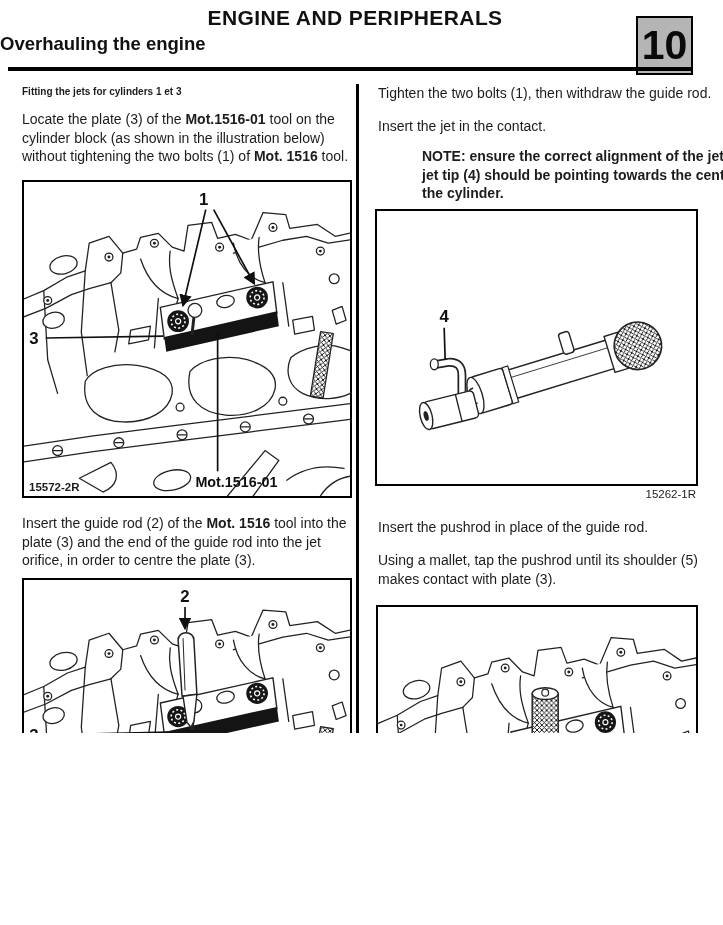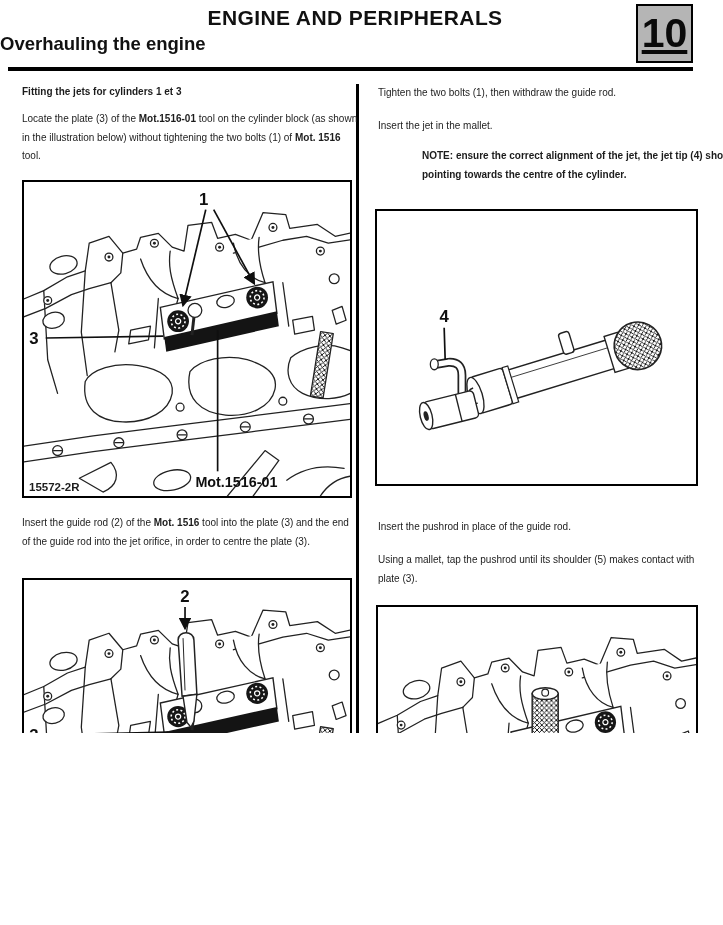--- a/index.html
+++ b/index.html
@@ -2,27 +2,27 @@
 <html><head>
 <meta charset="utf-8">
 <style>
   html,body{margin:0;padding:0;background:#fff;}
   .page{position:relative;width:723px;height:733px;background:#fff;overflow:hidden;
         font-family:"Liberation Sans",sans-serif;color:#1c1c1c;}
   .abs{position:absolute;margin:0;}
   
   .title{left:0;top:6px;width:710px;text-align:center;font-size:21px;font-weight:bold;letter-spacing:.4px;color:#111;}
   .subtitle{left:0;top:33px;width:710px;text-align:left;font-size:18.5px;font-weight:bold;color:#111;}
-  .badge{left:636px;top:4px;width:57px;height:59px;border:2.5px solid #000;box-sizing:border-box;
-         display:flex;align-items:center;justify-content:center;font-size:41px;font-weight:bold;color:#0a0a0a;text-decoration:underline;}
+  .badge{left:636px;top:16px;width:57px;height:59px;border:2.5px solid #000;box-sizing:border-box;
+         display:flex;align-items:center;justify-content:center;font-size:41px;font-weight:bold;color:#0a0a0a;}
   .hrule{left:8px;top:67px;width:685px;height:4px;background:#000;}
   .vdivider{left:356px;top:84px;width:3px;height:841px;background:#000;}
   
   .h3{font-size:10px;font-weight:bold;}
-  p.body{font-size:10px;line-height:18.5px;}
+  p.body{font-size:14px;line-height:18.5px;}
   b{font-weight:bold;}
   .w-l{width:336px;}
   .w-r{width:338px;}
   
   figure.fig{border:2px solid #000;box-sizing:border-box;background:#fff;}
   .figref{position:absolute;left:5px;bottom:3px;font-size:11.5px;color:#1c1c1c;font-weight:bold;}
   .figref-out{font-size:11.5px;color:#1c1c1c;text-align:right;}
   svg text{font-family:"Liberation Sans",sans-serif;font-weight:bold;fill:#0f0f0f;}
   svg text.callout{font-size:17px;}
   svg text.toollbl{font-size:14.5px;}
@@ -160,21 +160,21 @@
         <line x1="163" y1="28" x2="163" y2="50" marker-end="url(#arr)"></line>
         <line x1="22" y1="160" x2="146" y2="157"></line>
       </g>
       <text class="callout" x="163" y="23" text-anchor="middle">2</text>
       <text class="callout" x="10" y="166" text-anchor="middle">3</text>
     </svg>
     <span class="figref">18438-1R</span>
   </figure>
 
   <p class="abs body w-r" style="left:378px;top:84px;">Tighten the two bolts (1), then withdraw the guide rod.</p>
-  <p class="abs body w-r" style="left:378px;top:117px;">Insert the jet in the mallet.</p>
+  <p class="abs body w-r" style="left:378px;top:117px;">Insert the jet in the contact.</p>
   <p class="abs body w-r" style="left:378px;top:147px;font-weight:bold;margin-left:44px;">NOTE: ensure the correct alignment of the jet, the jet tip (4) should be pointing towards the centre of the cylinder.</p>
 
   <figure class="abs fig" style="left:375px;top:209px;width:323px;height:277px;">
     <svg width="319" height="273" viewBox="0 0 323 276" preserveAspectRatio="none">
       <g transform="translate(180,162) rotate(-17)">
         <rect x="-50" y="-15" width="120" height="30" rx="4" fill="#fff" stroke="#222" stroke-width="1.5"></rect>
         <line x1="-50" y1="-7" x2="70" y2="-7" stroke="#222" stroke-width="0.8"></line>
         <rect x="-84" y="-19" width="34" height="38" rx="3" fill="#fff" stroke="#222" stroke-width="1.5"></rect>
         <rect x="-50" y="-19" width="6" height="38" fill="#fff" stroke="#222" stroke-width="1.2"></rect>
         <ellipse cx="-84" cy="0" rx="7" ry="19" fill="#fff" stroke="#222" stroke-width="1.4"></ellipse>
@@ -191,20 +191,21 @@
           <rect x="-26" y="-14" width="52" height="28" rx="4" fill="#fff" stroke="#222" stroke-width="1.4"></rect>
           <ellipse cx="-26" cy="0" rx="6" ry="14" fill="#fff" stroke="#222" stroke-width="1.4"></ellipse>
           <ellipse cx="-26" cy="0" rx="2.4" ry="5" fill="#222"></ellipse>
           <line x1="8" y1="-14" x2="8" y2="14" stroke="#222" stroke-width="1.4"></line>
         </g>
       </g>
       <line x1="68" y1="118" x2="69" y2="150" stroke="#0f0f0f" stroke-width="1.7"></line>
       <text class="callout" x="68" y="112" text-anchor="middle">4</text>
     </svg>
   </figure>
+  <div class="abs figref-out" style="left:375px;top:488px;width:321px;">15262-1R</div>
 
   <p class="abs body w-r" style="left:378px;top:518px;">Insert the pushrod in place of the guide rod.</p>
   <p class="abs body w-r" style="left:378px;top:551px;">Using a mallet, tap the pushrod until its shoulder (5) makes contact with plate (3).</p>
 
   <figure class="abs fig" style="left:376px;top:605px;width:322px;height:317px;">
     <svg width="318" height="313" viewBox="0 0 330 318" preserveAspectRatio="none">
       <use href="#engineBase"></use>
       <use href="#plateGroup"></use>
       <g>
         <path d="M168,168 L177,167 L175,184 L170,185 Z" fill="#fff" stroke="#222" stroke-width="1.2"></path>

